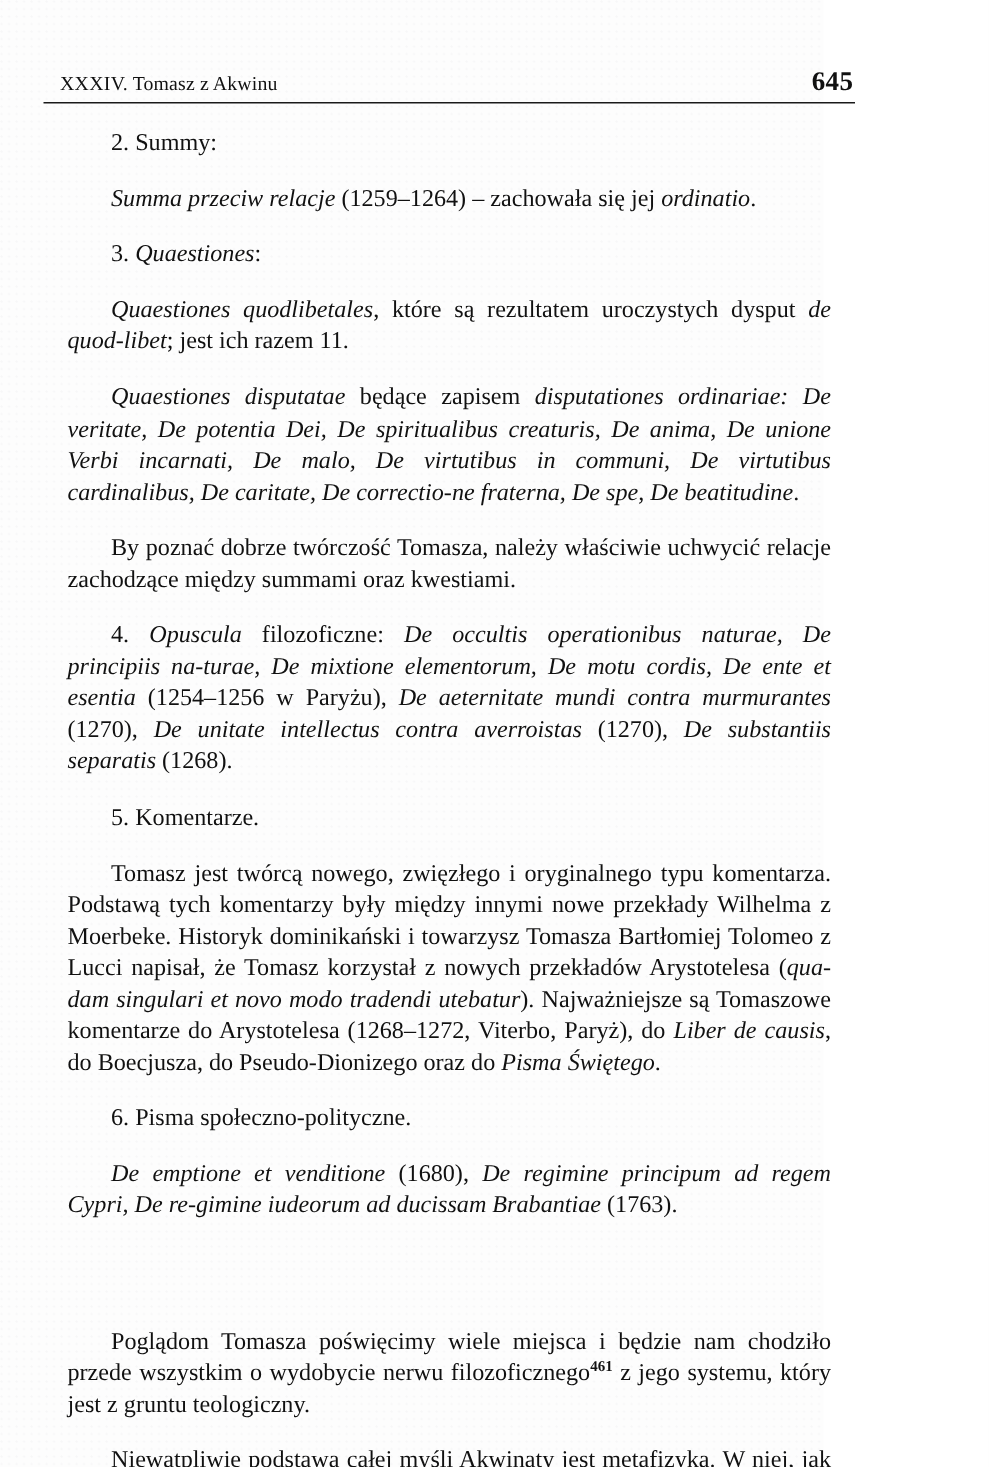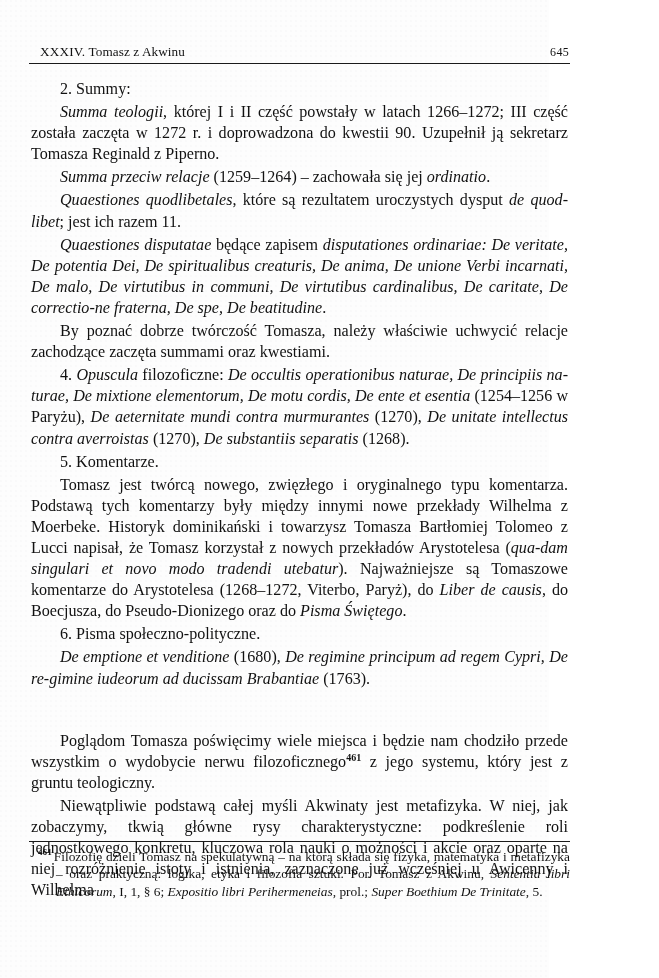--- a/index.html
+++ b/index.html
@@ -40,41 +40,41 @@
     padding: 0 1px 3px 11px;
   }
   .runhead-title {
     font-variant: normal;
     white-space: nowrap;
   }
   .runhead-title .roman {
     letter-spacing: 0.2px;
   }
   .runhead-folio {
-    font-size: 12px;
-    font-weight: 400;
+    font-size: 18px;
+    font-weight: 700;
     letter-spacing: 0.3px;
   }
   .rule-head {
     border: 0;
     border-top: 1.6px solid #1a1a1a;
     margin: 0 0 14px 0;
     width: 100%;
   }
 
   
   .body {
     font-size: 16.1px;
     line-height: 21.1px;
     text-align: justify;
     text-justify: inter-word;
     hyphens: manual;
   }
   .body p {
-    margin: 2px;
+    margin: 16px;
     text-indent: 29px;
   }
   i, .it {
     font-style: italic;
   }
   sup {
     font-size: 10px;
     line-height: 0;
     vertical-align: 0.62em;
     font-weight: 700;
@@ -125,31 +125,31 @@
         <span>Tomasz z Akwinu</span>
       </div>
       <div class="runhead-folio">645</div>
     </div>
     <hr class="rule-head">
 
     <div class="body">
 
       <p>2. Summy:</p>
 
-      <p><i>Summa teologii</i><span>, której I i II część powstały w latach 1266–1272; III część została zaczęta w 1272 r. i doprowadzona do kwestii 90. Uzupełnił ją sekretarz Tomasza Reginald z Piperno.</span></p>
 
       <p><i>Summa przeciw relacje</i><span> (1259–1264) – zachowała się jej </span><i>ordinatio</i><span>.</span></p>
 
 
+      <p><span>3. </span><i>Quaestiones</i><span>:</span></p>
 
       <p><i>Quaestiones quodlibetales</i><span>, które są rezultatem uroczystych dysput </span><i>de quod-libet</i><span>; jest ich razem 11.</span></p>
 
       <p><i>Quaestiones disputatae</i><span> będące zapisem </span><i>disputationes ordinariae: De veritate, De potentia Dei, De spiritualibus creaturis, De anima, De unione Verbi incarnati, De malo, De virtutibus in communi, De virtutibus cardinalibus, De caritate, De correctio-ne fraterna, De spe, De beatitudine</i><span>.</span></p>
 
-      <p>By poznać dobrze twórczość Tomasza, należy właściwie uchwycić relacje zachodzące zaczęta summami oraz kwestiami.</p>
+      <p>By poznać dobrze twórczość Tomasza, należy właściwie uchwycić relacje zachodzące między summami oraz kwestiami.</p>
 
       <p><span>4. </span><i>Opuscula</i><span> filozoficzne: </span><i>De occultis operationibus naturae, De principiis na-turae, De mixtione elementorum, De motu cordis, De ente et esentia</i><span> (1254–1256 w Paryżu), </span><i>De aeternitate mundi contra murmurantes</i><span> (1270), </span><i>De unitate intellectus contra averroistas</i><span> (1270), </span><i>De substantiis separatis</i><span> (1268).</span></p>
 
       <p>5. Komentarze.</p>
 
       <p><span>Tomasz jest twórcą nowego, zwięzłego i oryginalnego typu komentarza. Podstawą tych komentarzy były między innymi nowe przekłady Wilhelma z Moerbeke. Historyk dominikański i towarzysz Tomasza Bartłomiej Tolomeo z Lucci napisał, że Tomasz korzystał z nowych przekładów Arystotelesa (</span><i>qua-dam singulari et novo modo tradendi utebatur</i><span>). Najważniejsze są Tomaszowe komentarze do Arystotelesa (1268–1272, Viterbo, Paryż), do </span><i>Liber de causis</i><span>, do Boecjusza, do Pseudo-Dionizego oraz do </span><i>Pisma Świętego</i><span>.</span></p>
 
       <p>6. Pisma społeczno-polityczne.</p>
 
       <p><i>De emptione et venditione</i><span> (1680), </span><i>De regimine principum ad regem Cypri, De re-gimine iudeorum ad ducissam Brabantiae</i><span> (1763).</span></p>

